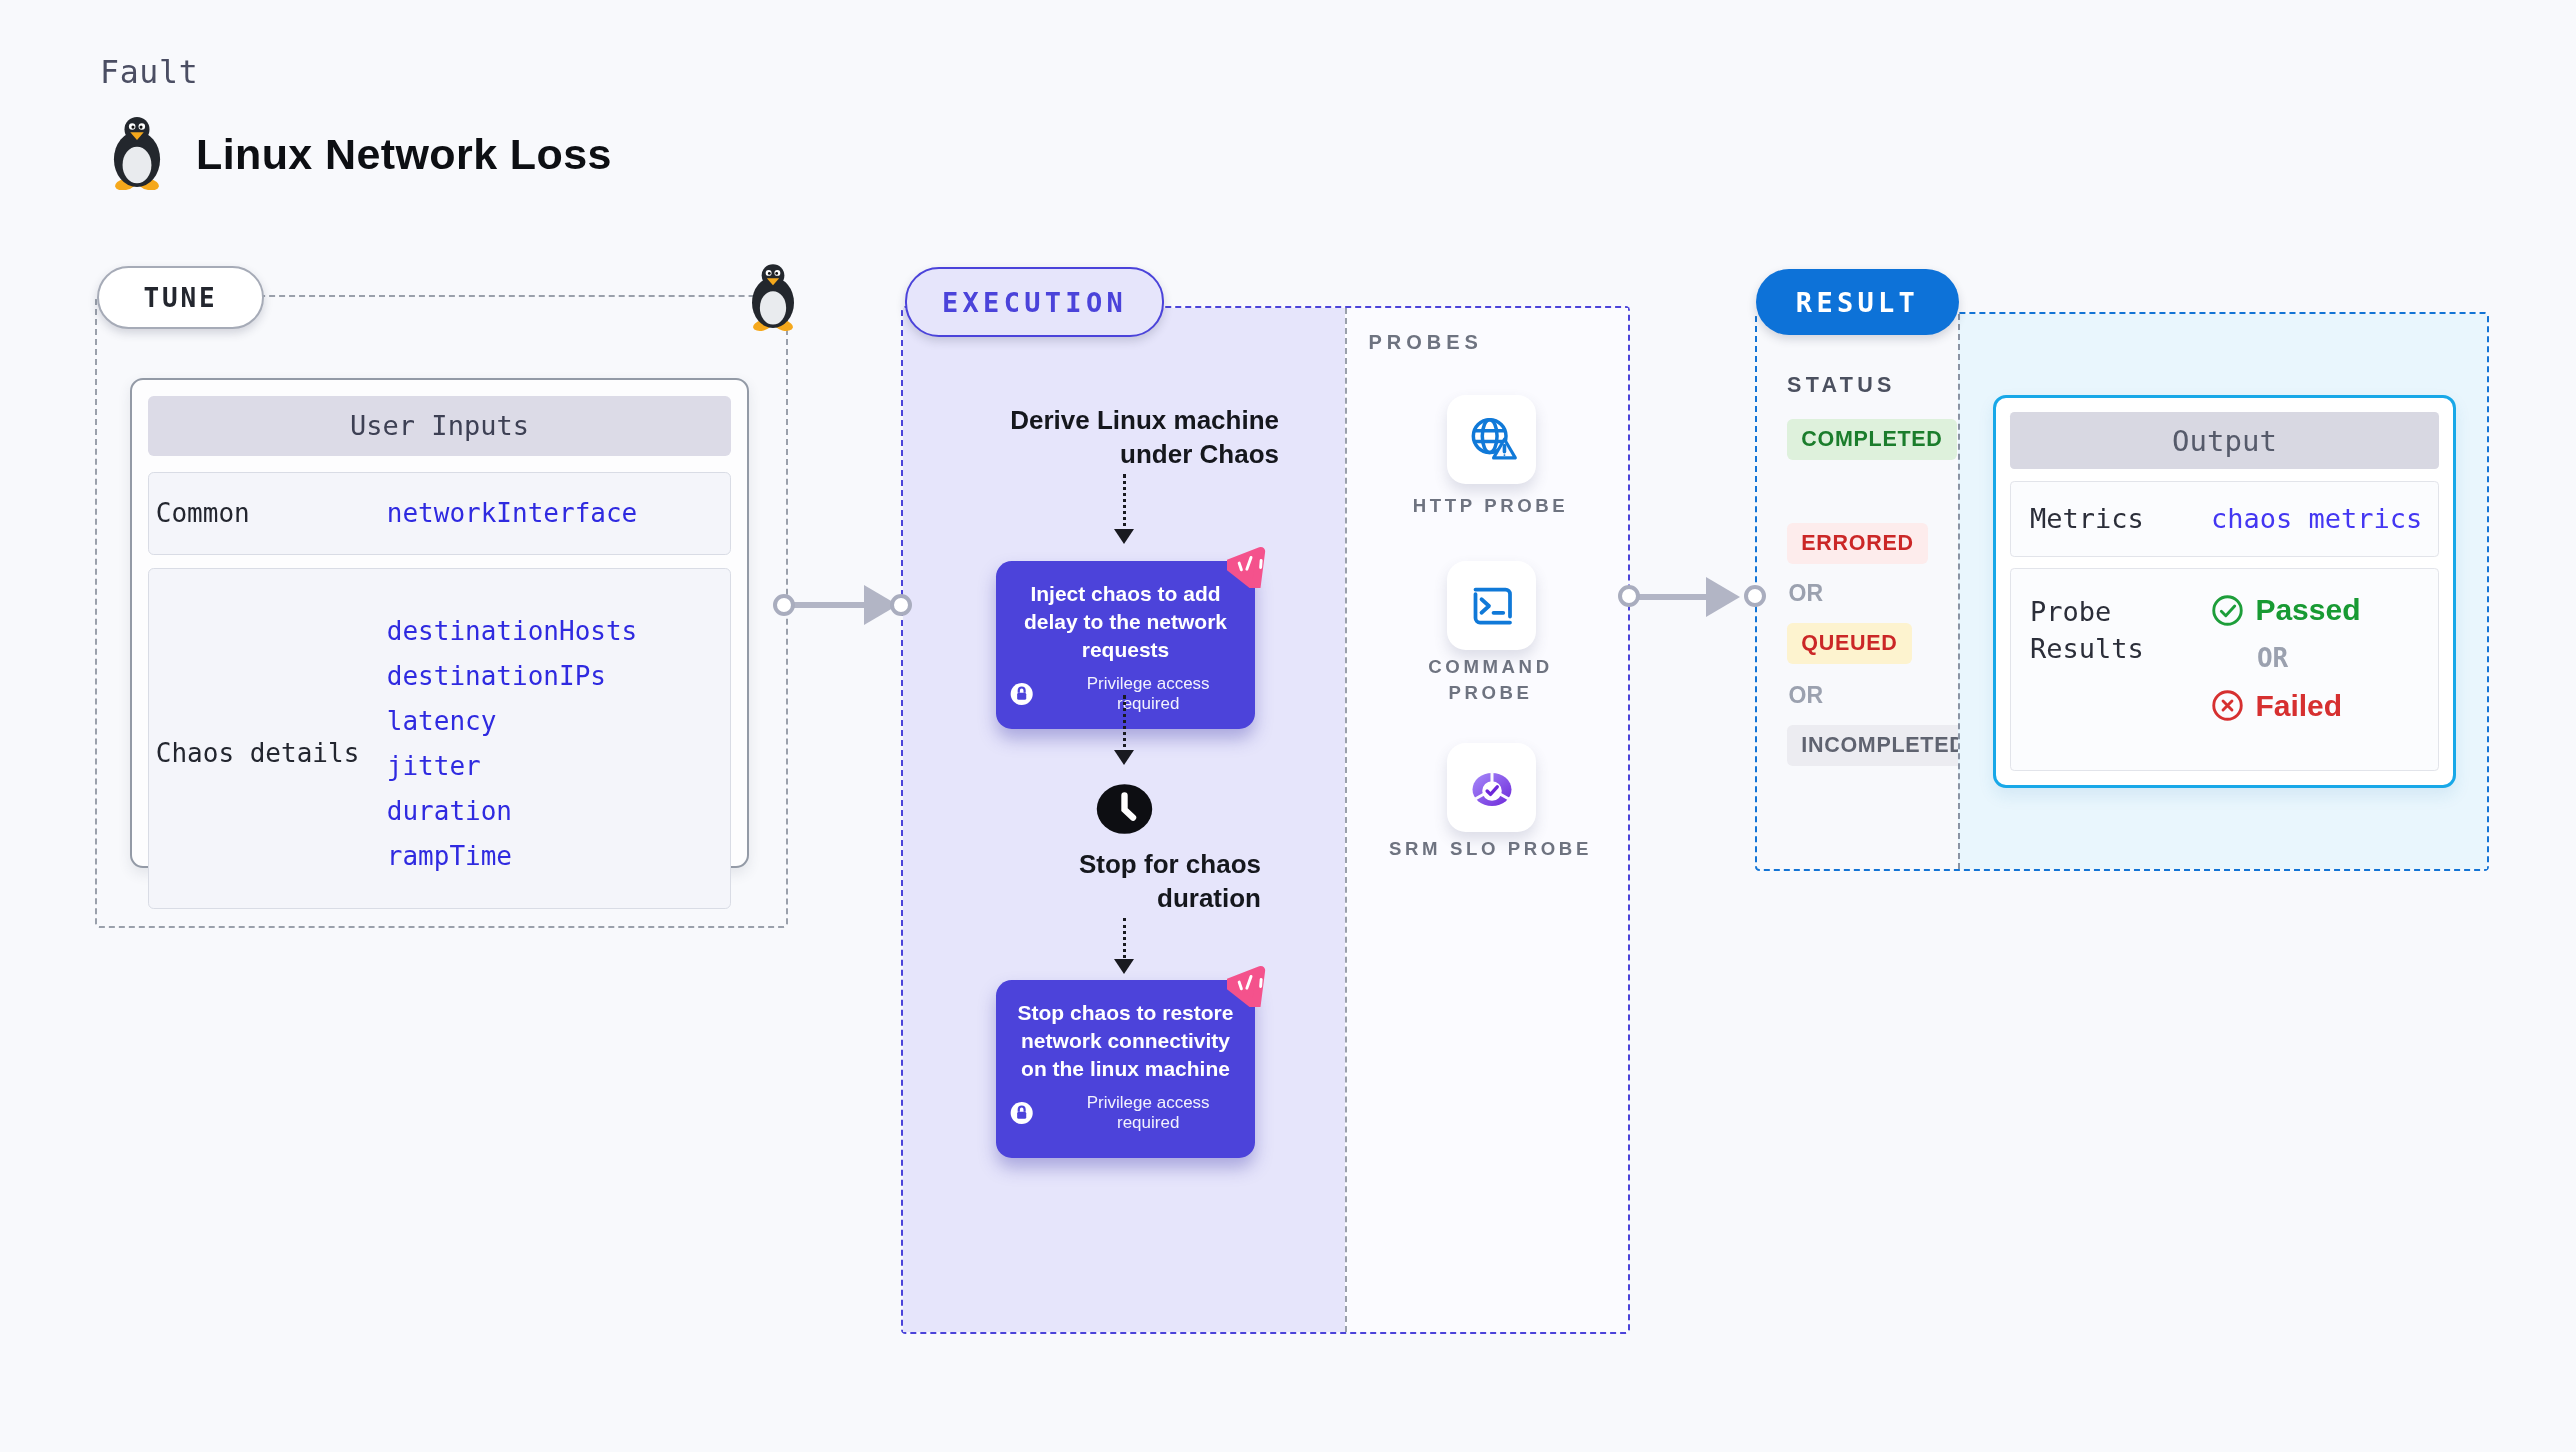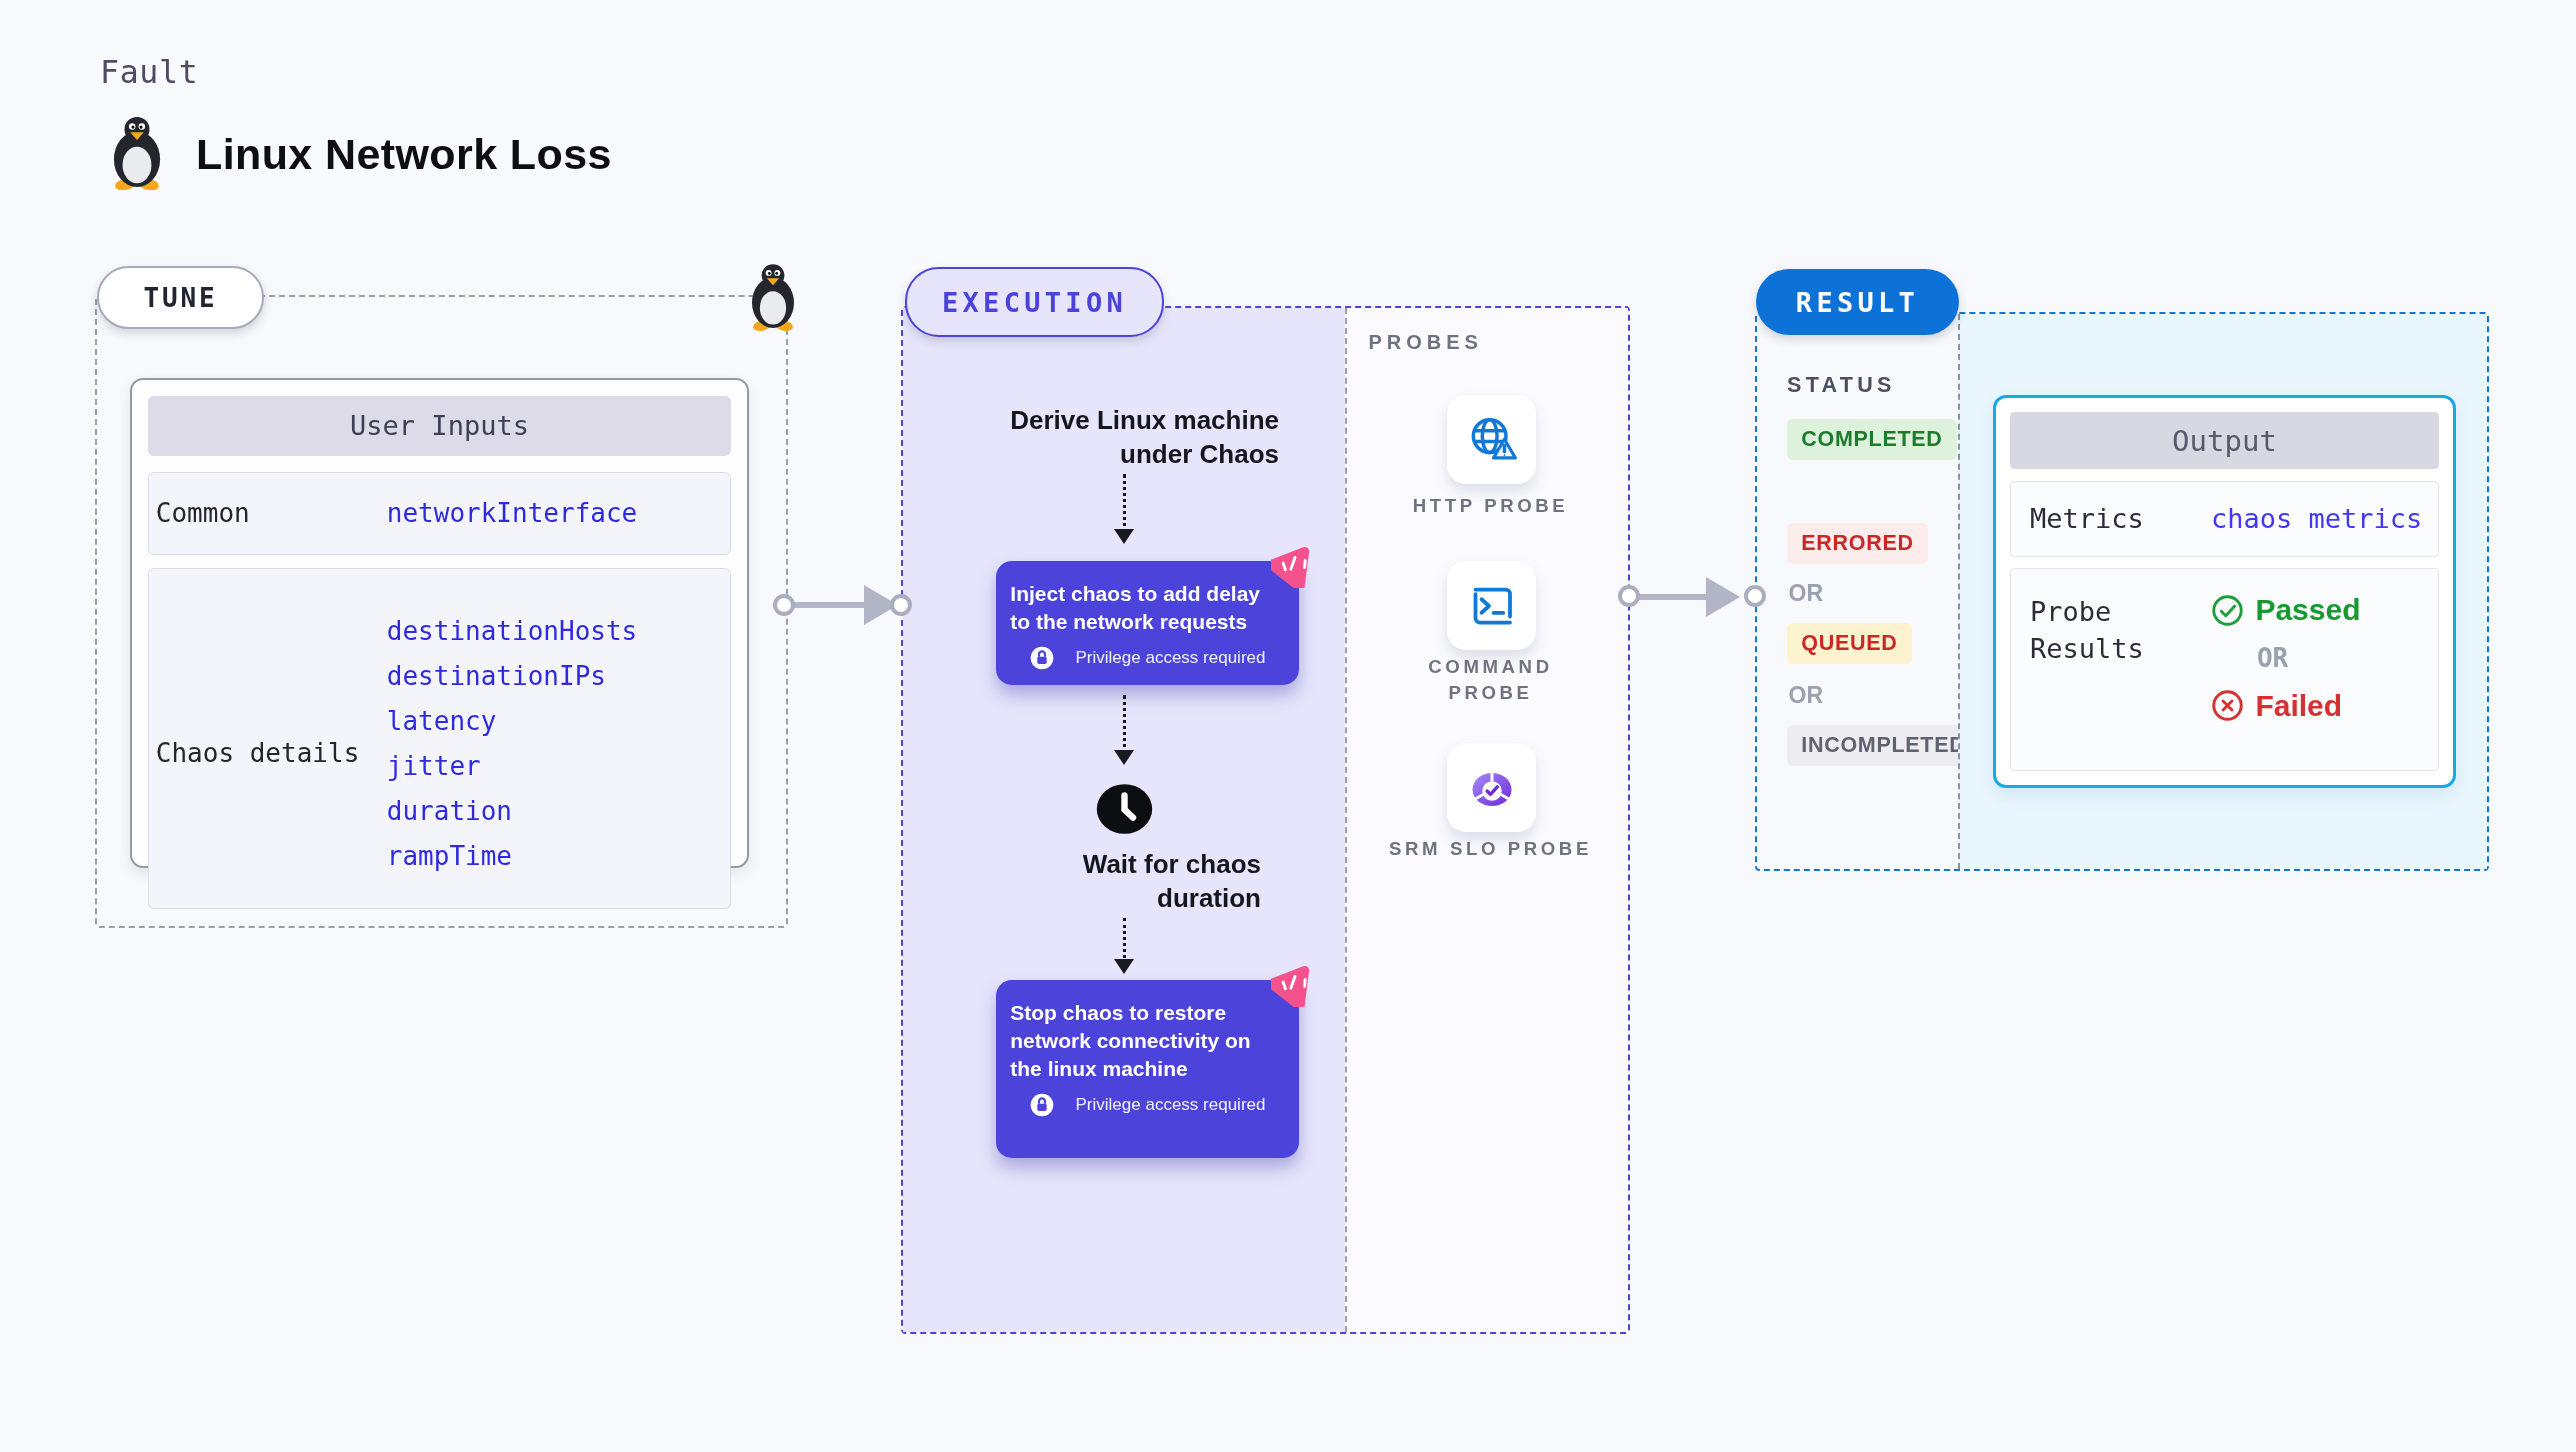--- a/index.html
+++ b/index.html
@@ -49,22 +49,22 @@
   .harrow-head{width:0;height:0;border-left:34px solid #b2b5c5;border-top:20px solid transparent;border-bottom:20px solid transparent}
   .cdot{width:14.3px;height:14.3px;border-radius:50%;background:#ffffff;border:4.3px solid #a9adbe;z-index:7}
 
   
   .exec-box{left:901px;top:306px;width:729px;height:1028px;border:2.9px dashed #4b43da;border-radius:4.3px;box-sizing:border-box}
   .flow-area{position:absolute;left:0;top:0;bottom:0;width:442px;background:#e6e5fb}
   .probes-area{position:absolute;left:442px;top:0;bottom:0;right:0;background:#fbfbff;border-left:2.1px dashed #9aa0ab;box-sizing:border-box}
   .step-title{position:absolute;text-align:right;font-weight:bold;color:#15171d;font-size:26px;line-height:34px}
   .varrow{position:absolute;width:0;border-left:3.6px dotted #191a20}
   .varrow:after{content:"";position:absolute;left:-12px;bottom:-14.3px;border:10.7px solid transparent;border-top:15.8px solid #191a20}
-  .chaos-node{position:absolute;width:303px;background:#4c43da;border-radius:15.8px;color:#fff;
-        box-shadow:0 10px 17px rgba(60,55,170,.35);text-align:left;box-sizing:border-box;padding:18.6px 14.3px 15.8px 14.3px}
+  .chaos-node{position:absolute;width:259px;background:#4c43da;border-radius:15.8px;color:#fff;
+        box-shadow:0 10px 17px rgba(60,55,170,.35);text-align:center;box-sizing:border-box;padding:18.6px 14.3px 15.8px 14.3px}
   .chaos-node .node-text{font-size:21px;font-weight:bold;line-height:28px}
   .privilege{display:flex;align-items:center;justify-content:center;gap:22px;margin-top:10px}
   .privilege span{font-size:17px;color:#f2f2fd}
   .litmus{position:absolute;width:47px;height:47px;z-index:3}
   .clock{position:absolute;width:59px;height:54px}
   .probes-title{position:absolute;left:21.5px;top:23px;font-size:20px;font-weight:bold;letter-spacing:5px;color:#6e7380}
   .probe-card{position:absolute;left:100px;width:89px;height:89px;background:#ffffff;border-radius:18.6px;
         box-shadow:0 7.2px 14.3px rgba(70,75,110,.16);display:flex;align-items:center;justify-content:center}
   .probe-label{position:absolute;left:36px;width:215px;text-align:center;font-size:18.6px;font-weight:bold;
         letter-spacing:3.6px;color:#6e7380;line-height:26px}
@@ -183,21 +183,21 @@
     </div>
 
     <div class="varrow" style="left:220px;top:387px;height:66px"></div>
 
     <div class="clock" style="left:192px;top:474px">
       <svg width="59" height="54" viewBox="0 0 82 76">
         <ellipse cx="41" cy="38" rx="39" ry="35" fill="#0d0e12"></ellipse>
         <path d="M41 19 V39 L53 50" stroke="#ffffff" stroke-width="9" stroke-linecap="round" fill="none"></path>
       </svg>
     </div>
-    <div class="step-title" style="left:86px;top:539px;width:272px">Wait for chaos duration</div>
+    <div class="step-title" style="left:86px;top:539px;width:272px">Stop for chaos duration</div>
 
     <div class="varrow" style="left:220px;top:610px;height:52px"></div>
 
     <div class="chaos-node" style="left:93px;top:672px;min-height:178px">
       <div class="litmus" style="right:-18.6px;top:-20px">
         <svg width="47" height="47" viewBox="0 0 48 48">
           <polygon points="24,7 43,39 5,39" fill="#f4528c" stroke="#f4528c" stroke-width="9" stroke-linejoin="round" transform="rotate(38 24 24)"></polygon>
           <path d="M20 18 L24 30 M30 14 L34 20 M14 30 L20 34" stroke="#ffffff" stroke-width="3" stroke-linecap="round" transform="rotate(38 24 24)"></path>
         </svg>
       </div>

